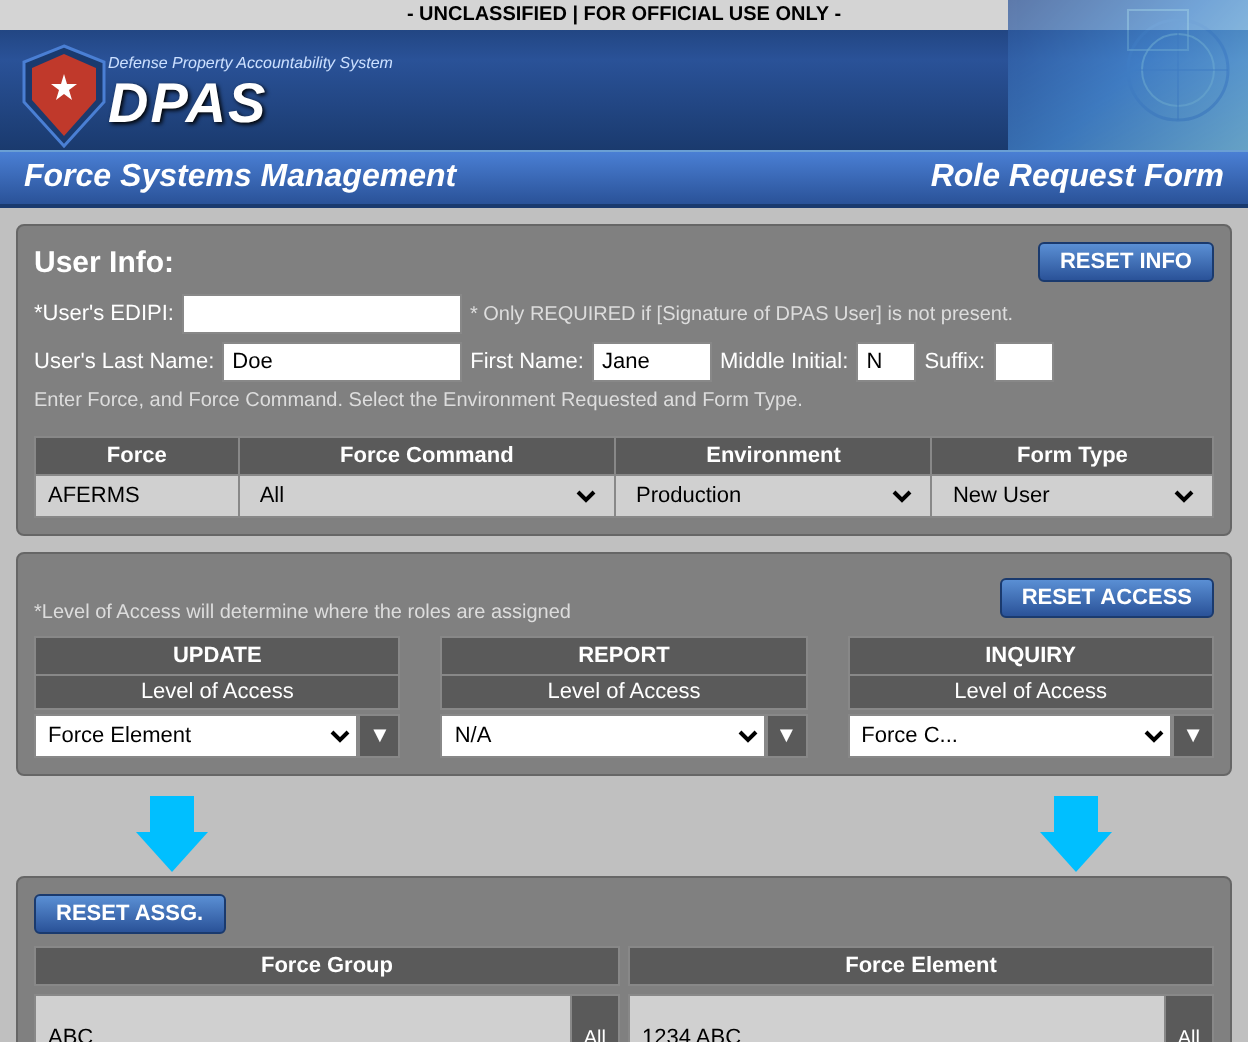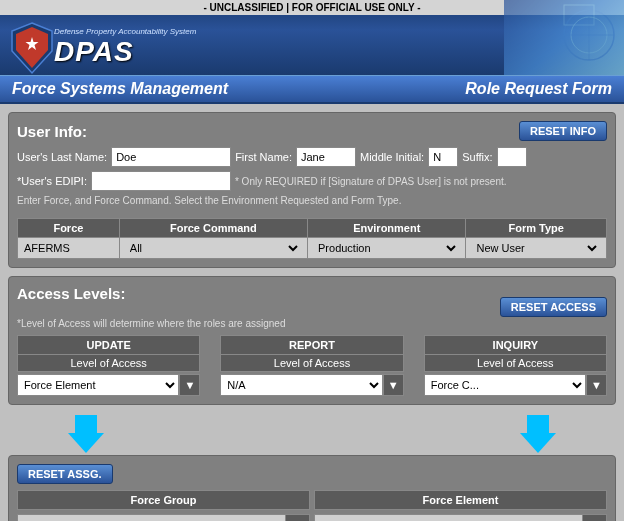--- a/index.html
+++ b/index.html
@@ -337,34 +337,34 @@
 
 <div class="main-content">
 
   <div class="section-box">
     <div class="section-header">
       <div class="section-title">User Info:</div>
       <button class="reset-btn">RESET INFO</button>
     </div>
 
     <div class="form-row">
+      <span class="form-label-required">*User's EDIPI:</span>
+      <input class="form-input" style="width: 140px;" type="text" value="">
+      <span class="form-label" style="font-size:10px; color:#ddd;">* Only REQUIRED if [Signature of DPAS User] is not present.</span>
+    </div>
+
+    <div class="form-row">
       <span class="form-label">User's Last Name:</span>
       <input class="form-input form-input-large" type="text" value="Doe" style="">
       <span class="form-label">First Name:</span>
       <input class="form-input form-input-medium" type="text" value="Jane" style="">
       <span class="form-label">Middle Initial:</span>
       <input class="form-input form-input-small" type="text" value="N" style="">
       <span class="form-label">Suffix:</span>
       <input class="form-input form-input-small" type="text" value="" style="">
-    </div>
-
-    <div class="form-row">
-      <span class="form-label-required">*User's EDIPI:</span>
-      <input class="form-input" style="width: 140px;" type="text" value="">
-      <span class="form-label" style="font-size:10px; color:#ddd;">* Only REQUIRED if [Signature of DPAS User] is not present.</span>
     </div>
 
     <div class="hint-text">Enter Force, and Force Command. Select the Environment Requested and Form Type.</div>
 
     <table class="info-table">
       <thead>
         <tr>
           <th>Force</th>
           <th>Force Command</th>
           <th>Environment</th>
@@ -390,21 +390,20 @@
             </select>
           </td>
         </tr>
       </tbody>
     </table>
   </div>
 
   <div class="section-box">
     <div class="section-header">
       <div>
-        <div class="section-title">Access Levels:</div>
         <div class="section-subtitle">*Level of Access will determine where the roles are assigned</div>
       </div>
       <button class="reset-btn">RESET ACCESS</button>
     </div>
 
     <div class="access-levels-grid">
 
       <div class="access-col">
         <div class="access-col-header">UPDATE</div>
         <div class="access-col-sub">Level of Access</div>

